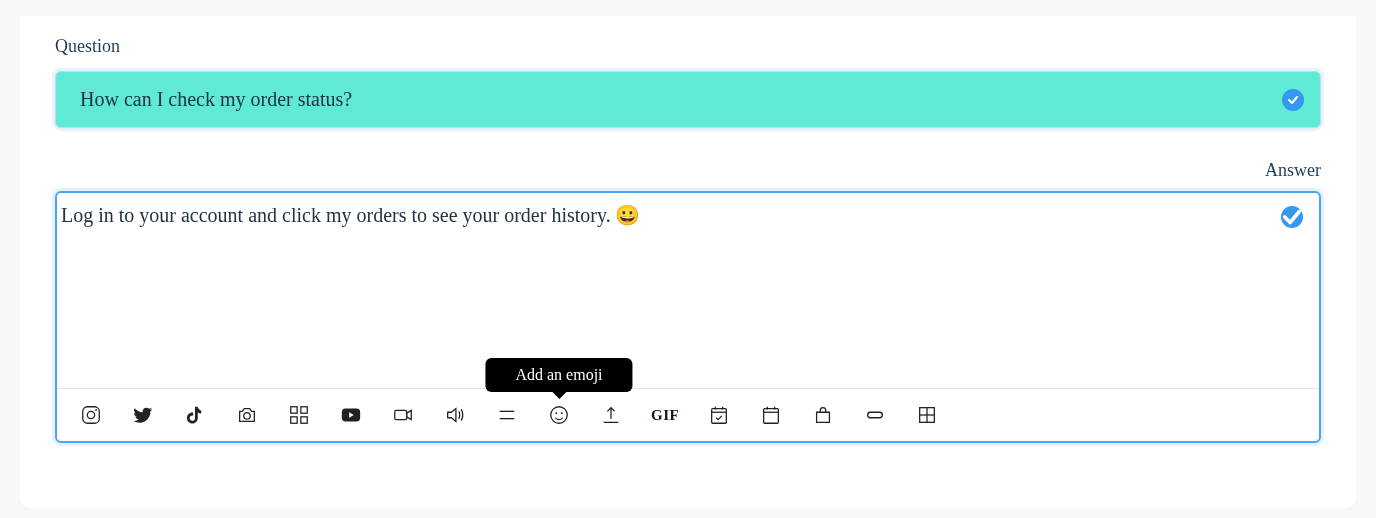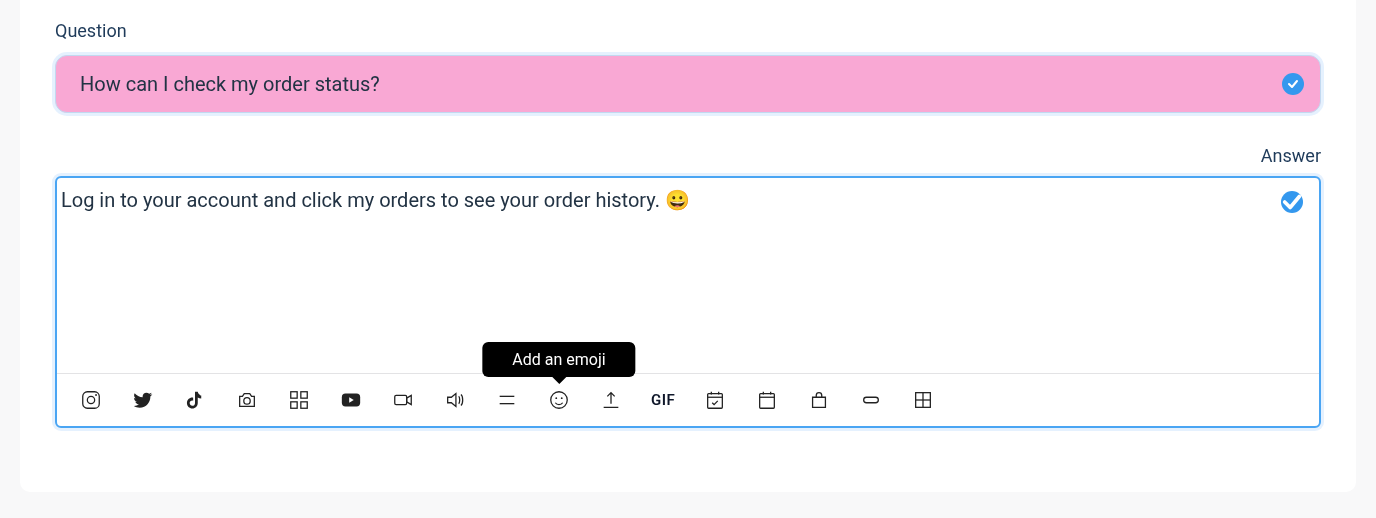--- a/index.html
+++ b/index.html
@@ -6,40 +6,41 @@
     body {
       font-family: -apple-system, BlinkMacSystemFont, "Segoe UI", Roboto, sans-serif;
       background: #f8f8f9;
       width: 1376px;
       height: 518px;
       overflow: hidden;
     }
     .card {
       background: #ffffff;
       border-radius: 0 0 10px 10px;
-      margin: 0 20px;
+      margin: 16px 20px;
       padding: 20px 35px 30px 35px;
       height: 492px;
+      font-family: Liberation Serif, serif;
     }
     .label {
       color: #1f3b5a;
       font-size: 18px;
       margin-bottom: 14px;
       font-weight: 400;
     }
     .label-answer {
       margin-top: 32px;
       margin-bottom: 10px;
       text-align: right;
     }
     .field-wrap {
       position: relative;
       border: 1px solid #c2d9f0;
-      border-radius: 12px;
-      background: #f9a8d4;
+      border-radius: 6px;
+      background: #5eead4;
       box-shadow: 0 0 0 3px rgba(80,160,245,0.15);
     }
     .question-input {
       width: 100%;
       border: none;
       background: transparent;
       font-size: 20px;
       color: #223344;
       padding: 16px 55px 16px 24px;
       outline: none;

